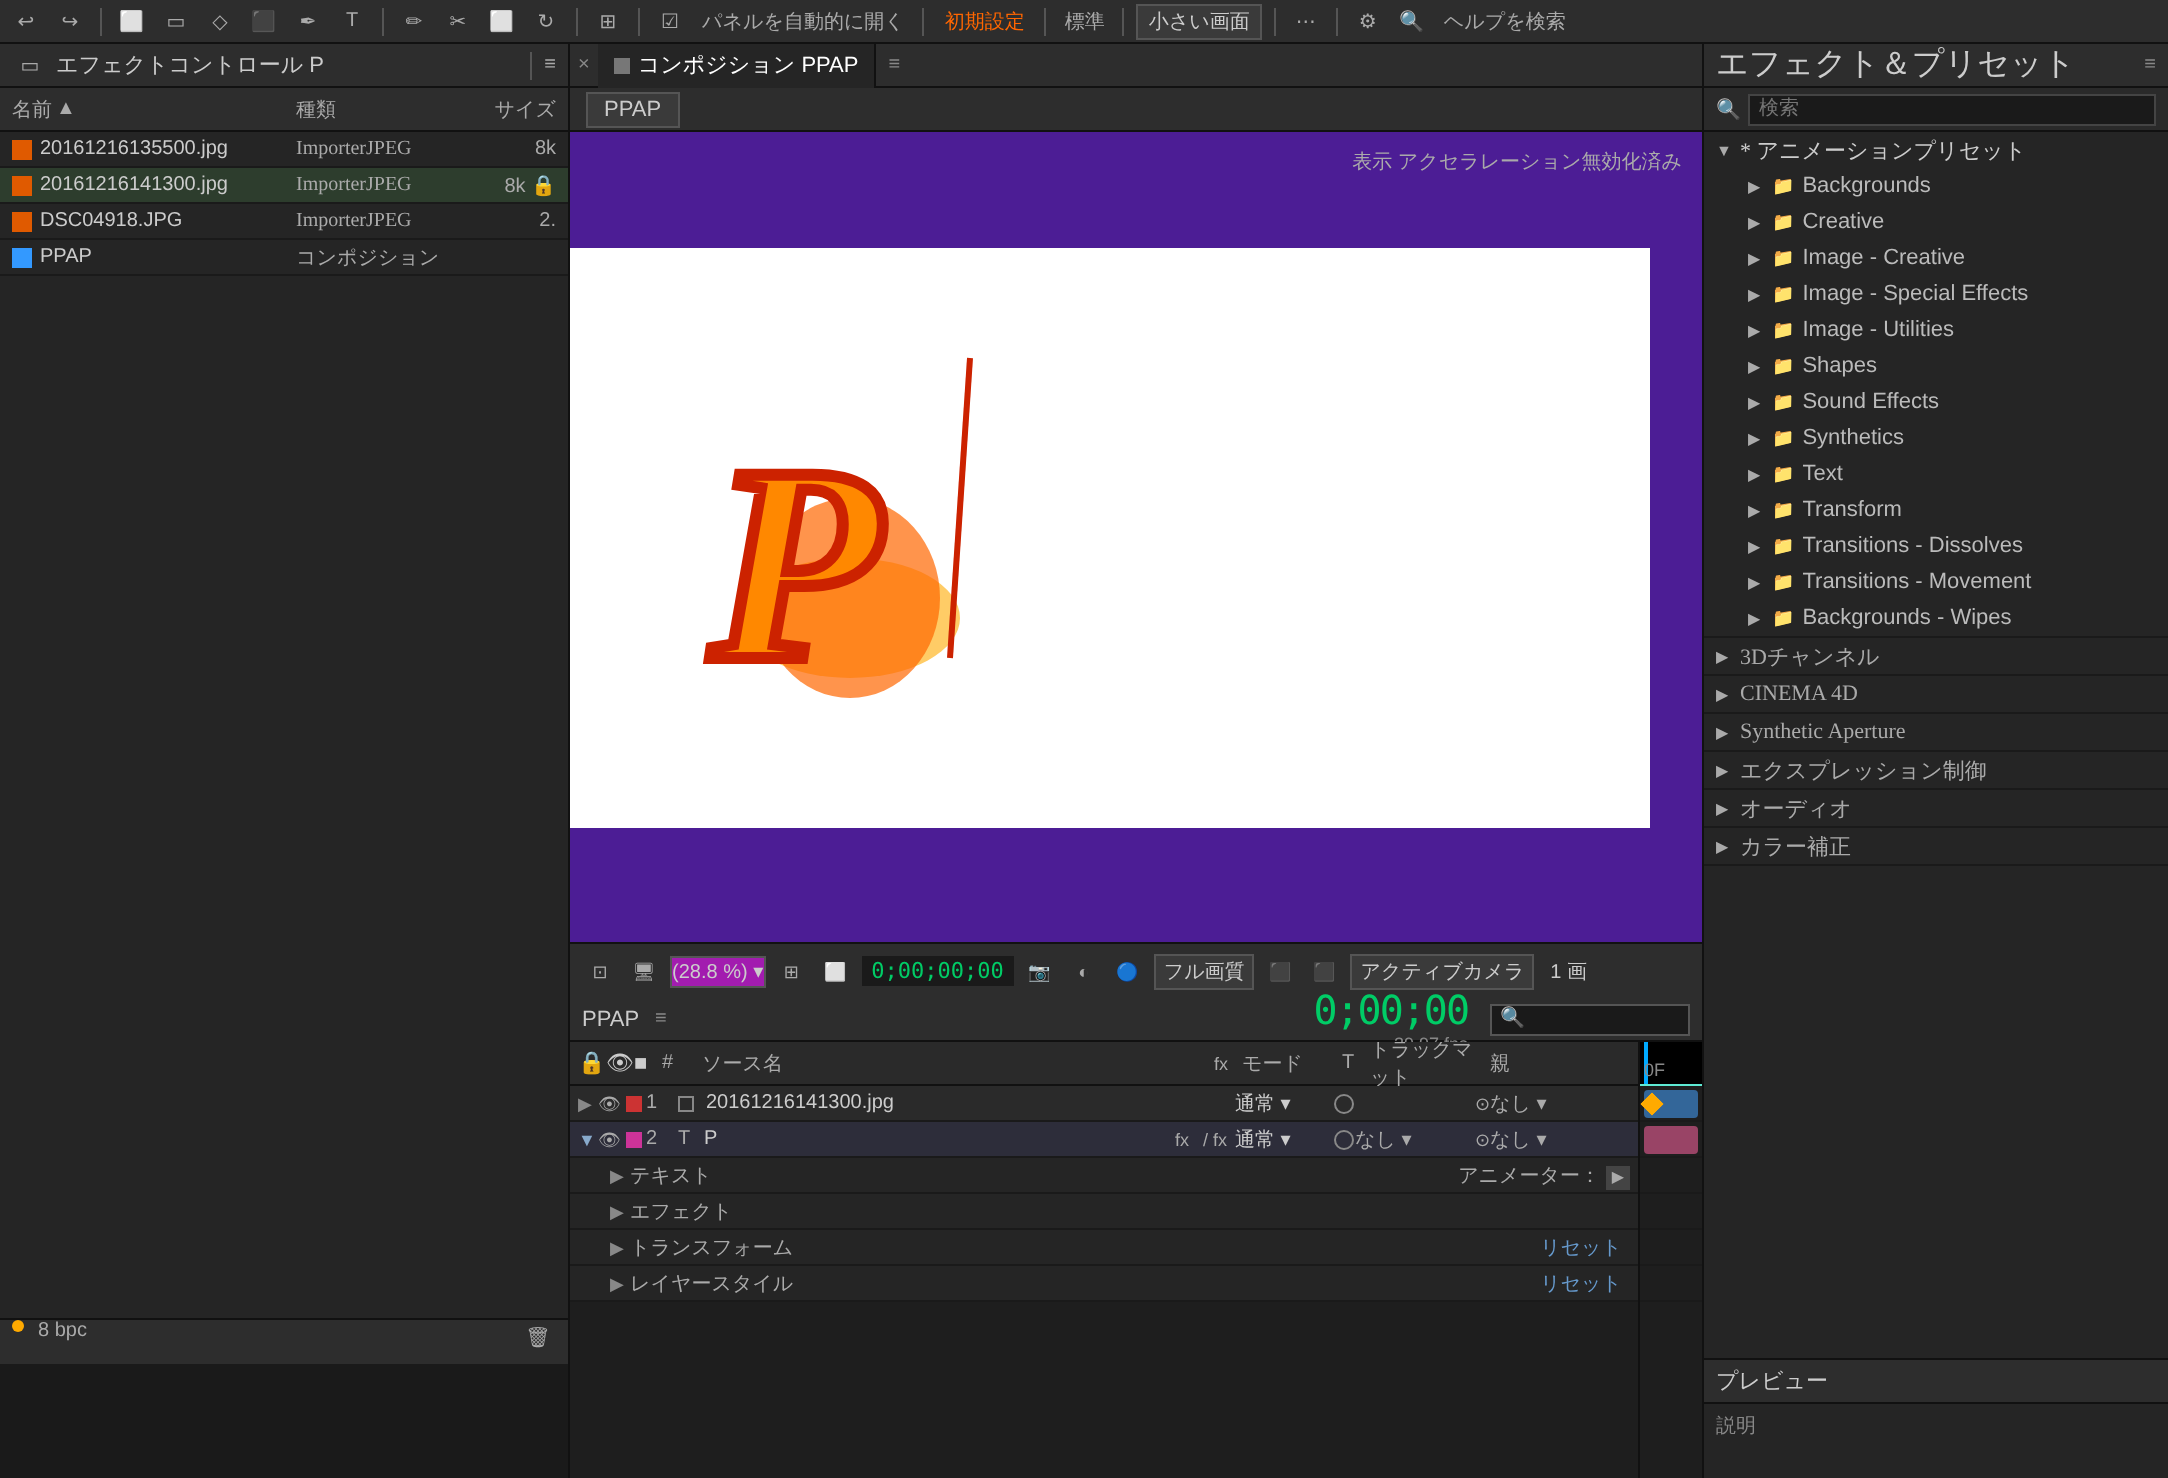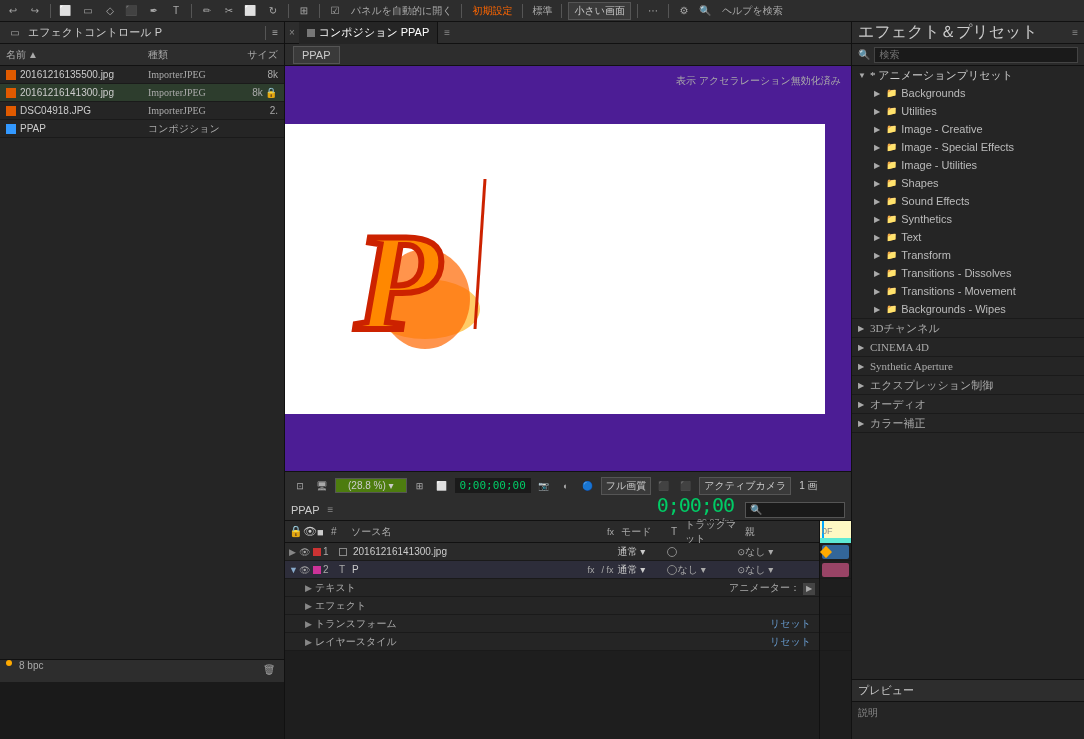--- a/index.html
+++ b/index.html
@@ -306,23 +306,23 @@
       display: flex;
       align-items: center;
       justify-content: center;
       color: #aaa;
       font-size: 9px;
       cursor: pointer;
     }
     .viewer-zoom {
       font-size: 10px;
       color: #ccc;
-      background: #4d7c0f;
+      background: #a21caf;
       border: 1px solid #555;
-      padding: 1px 12px;
+      padding: 1px 0;
       cursor: pointer;
     }
     .viewer-time {
       font-size: 11px;
       color: #00cc66;
       font-family: monospace;
       background: #1a1a1a;
       padding: 1px 5px;
     }
     .viewer-quality {
@@ -503,22 +503,22 @@
 
     
     .timeline-right {
       flex: 1;
       display: flex;
       flex-direction: column;
       overflow: hidden;
     }
     .timeline-ruler {
       height: 22px;
-      background: #fef9c3;
-      border-bottom: 5px solid #5eead4;
+      background: #000000;
+      border-bottom: 1px solid #5eead4;
       position: relative;
       display: flex;
       align-items: flex-end;
       padding-bottom: 2px;
     }
     .ruler-mark {
       position: absolute;
       font-size: 9px;
       color: #888;
       bottom: 2px;
@@ -1010,21 +1010,21 @@
         </div>
 
         <div class="tree-item">
           <span class="tree-arrow">▶</span>
           <span class="tree-folder-icon">📁</span>
           <span class="tree-item-label">Backgrounds</span>
         </div>
         <div class="tree-item">
           <span class="tree-arrow">▶</span>
           <span class="tree-folder-icon">📁</span>
-          <span class="tree-item-label">Utilities</span>
+          <span class="tree-item-label">Creative</span>
         </div>
         <div class="tree-item">
           <span class="tree-arrow">▶</span>
           <span class="tree-folder-icon">📁</span>
           <span class="tree-item-label">Image - Creative</span>
         </div>
         <div class="tree-item">
           <span class="tree-arrow">▶</span>
           <span class="tree-folder-icon">📁</span>
           <span class="tree-item-label">Image - Special Effects</span>

